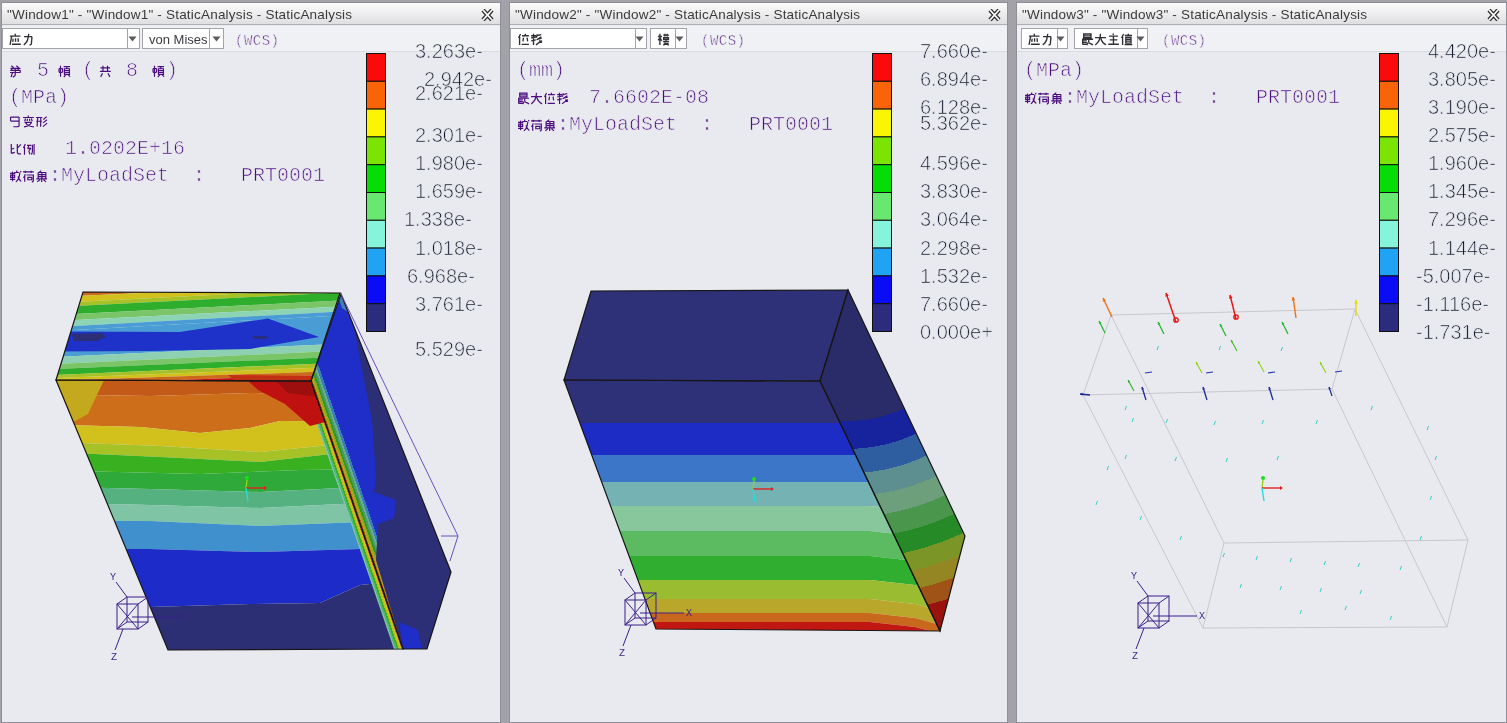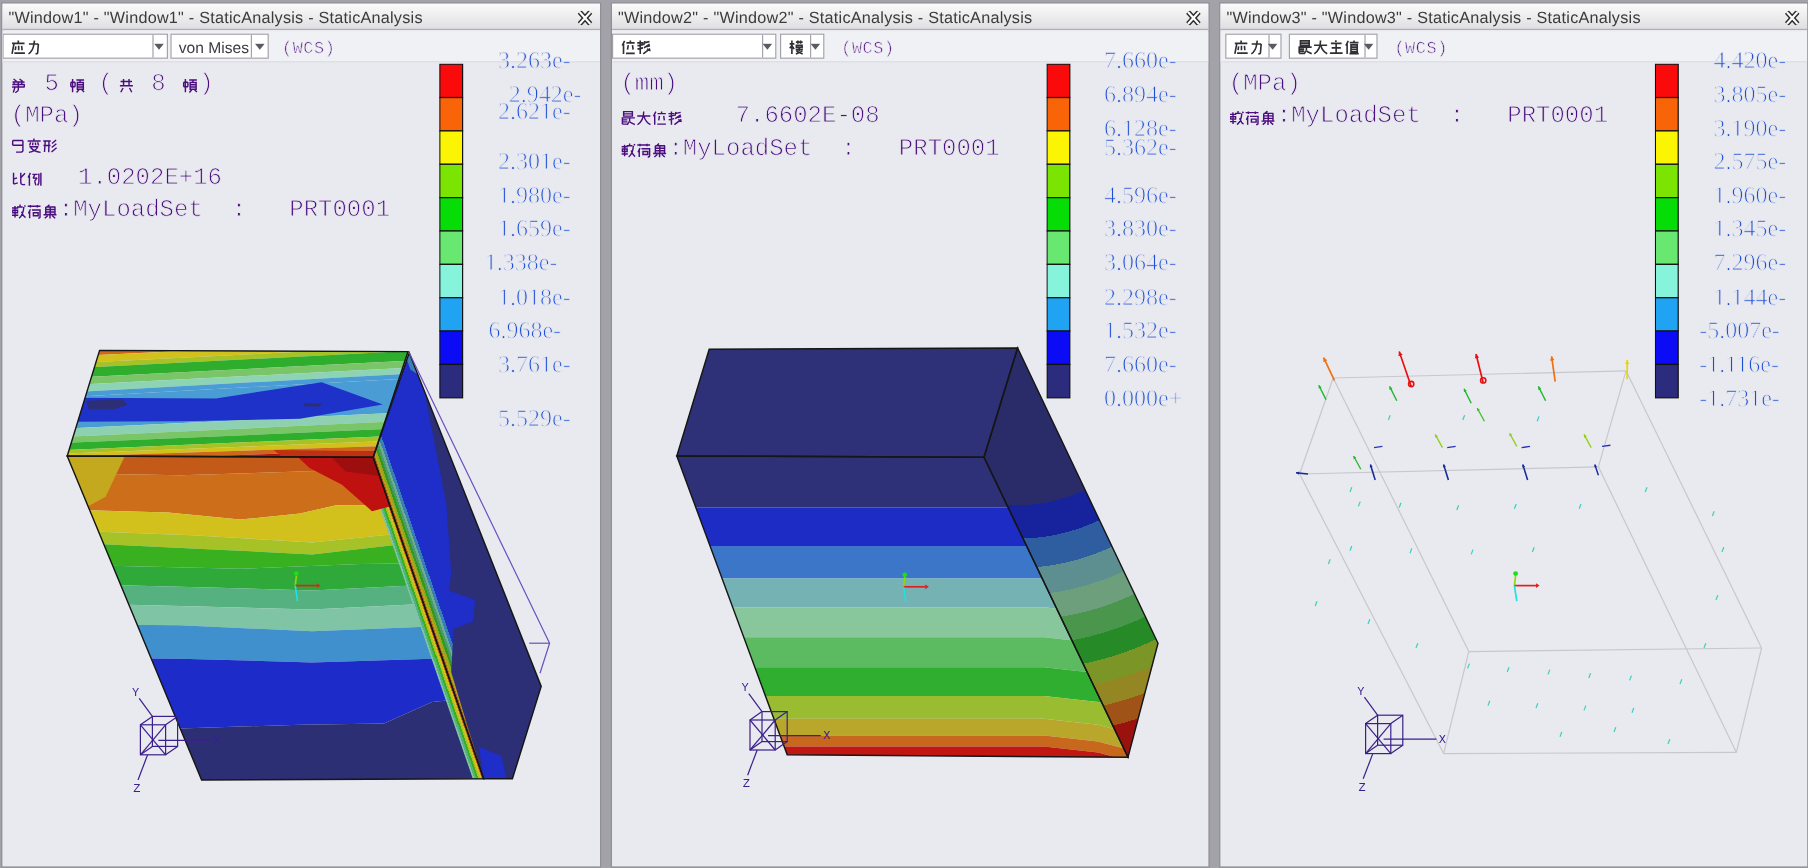--- a/index.html
+++ b/index.html
@@ -4,21 +4,21 @@
 html,body{width:1507px;height:723px;overflow:hidden;background:#a2a2a8;font-family:"Liberation Sans",sans-serif}
 .win{position:absolute;background:#e9eaef;box-shadow:0 0 0 1px #8f8f97;overflow:hidden}
 .tb{position:absolute;left:0;top:0;right:0;height:22px;background:linear-gradient(#fbfbfb,#ececee 55%,#dfdfe2);border-bottom:1px solid #aeaeb4}
 .tt{position:absolute;left:5px;top:4px;font-size:13.5px;letter-spacing:0.2px;color:#3b3b3b;white-space:nowrap}
 .cx{position:absolute;right:6px;top:6px}
 .tlb{position:absolute;left:0;top:23px;right:0;height:26px;background:#f0f1f4;border-bottom:1px solid #dadbe0}
 .cmb{position:absolute;background:#fff;border:1px solid #a3a3ab}
 .cmbt{position:absolute;left:6px;top:2px;height:16px;display:flex;align-items:center;font-size:13px;color:#3b3b41;white-space:nowrap}
 .cmbd{position:absolute;top:0;bottom:0;width:1px;background:#a3a3ab}
 .mo{font-family:"Liberation Mono",monospace;font-size:20px;color:#4b0d80;white-space:pre;line-height:18px;-webkit-text-stroke:0.7px #e9eaef}
-.ll{position:absolute;font-family:Liberation Serif, serif;font-size:20px;color:#1d4ed8;white-space:pre;line-height:20px;-webkit-text-stroke:0.7px #e9eaef}
+.ll{position:absolute;font-family:Liberation Sans, sans-serif;font-size:20px;color:#0f172a;white-space:pre;line-height:20px;-webkit-text-stroke:0.7px #e9eaef}
 .tr{position:absolute;display:flex;align-items:center;white-space:nowrap}
 .cj{flex:none}
 .mdl{position:absolute;left:0;top:0;pointer-events:none}
 .wcs{position:absolute;font-family:"Liberation Mono",monospace;font-size:14px;color:#4b0d80;letter-spacing:0.5px;-webkit-text-stroke:0.5px #f0f1f4}
 </style></head><body>
 <div class="win" style="left:2px;top:3px;width:498px;height:719px">
     <div class="tb">
       <span class="tt">"Window1" - "Window1" - StaticAnalysis - StaticAnalysis</span>
       <svg class="cx" width="13" height="12" viewBox="0 0 13 12">
         <path d="M2,1 L11,11 M11,1 L2,11" stroke="#2e2e2e" stroke-width="4.2"></path>
@@ -385,21 +385,21 @@
       </svg>
       <svg class="cj" width="13" height="13" viewBox="0 0 12.5 12.5">
         <path d="M1,4.5H11.5 M6.2,0.8C6.2,5.5 4.8,9 1.2,11.5 M6.4,4.8C7.2,7.6 9.2,10.2 11.6,11.4" stroke="#4b0d80" stroke-width="1.15" fill="none"></path>
       </svg>
       <svg class="cj" width="13" height="13" viewBox="0 0 12.5 12.5">
         <path d="M3.4,1L1.5,4.8 M2.5,3.6V11.5 M8,0.8V2.6 M4.8,2.6H11.4 M6.3,4.4L5.7,8 M9.7,4.4L10.2,8 M4.5,11H11.5" stroke="#4b0d80" stroke-width="1.15" fill="none"></path>
       </svg>
       <svg class="cj" width="13" height="13" viewBox="0 0 12.5 12.5">
         <path d="M1,2.6H5.8 M3.4,0.8V11.5 M1.2,4.8L5.6,4 M1.2,7.6L5.6,6.6 M7.2,2.4L10.8,1.6 M7,1.2L6.2,4.4 M10.9,3.6L6.4,6.6 M8.2,5.8L11.2,5 M11.3,7.2L5.8,11.4 M8.8,7.4L11.6,9" stroke="#4b0d80" stroke-width="1.15" fill="none"></path>
       </svg>
-      <span class="mo" style="margin-left:44px;">7.6602E-08</span>
+      <span class="mo" style="margin-left:20px;">7.6602E-08</span>
     </div>
     <div class="tr" style="left:7px;top:113px;height:18px">
       <svg class="cj" width="13" height="13" viewBox="0 0 12.5 12.5">
         <path d="M7.4,0.5V2.4 M5,2.4H9.6 M1,3.2H6 M3.4,1.6L3.2,3.2 M1.6,5H5.4V7H1.6Z M1,9H6 M3.4,3.2V10.8 M10.4,2.4C10.2,6 9.2,9.4 6.6,11.4 M8.6,6.2C9.6,8.8 10.8,10.4 11.8,11 M10.8,1.2L11.8,2" stroke="#4b0d80" stroke-width="1.15" fill="none"></path>
       </svg>
       <svg class="cj" width="13" height="13" viewBox="0 0 12.5 12.5">
         <path d="M3.2,0.8V2.8 M8.8,0.8V2.8 M1,1.8H11.3 M3.2,4.2L1.6,7.6 M2.6,5.8V11.4 M4.4,4.8H11.5 M5.6,7H9.4V9.4H5.6Z M10.9,4.8V10.4C10.9,11.2 10.2,11.4 9.4,11.3" stroke="#4b0d80" stroke-width="1.15" fill="none"></path>
       </svg>
       <svg class="cj" width="13" height="13" viewBox="0 0 12.5 12.5">
         <path d="M6,0.6L4,2.4 M3,2.4H10.8 M3,2.4V8.4 M6.6,2.4V8.4 M10.4,2.4V8.4 M2.8,4.4H10.6 M2.8,6.4H10.6 M2.8,8.4H10.8 M1.2,8.6H11.6 M6.4,8.6V11.6 M4.6,9.4L2.2,11.4 M8.2,9.4L10.6,11.4" stroke="#4b0d80" stroke-width="1.15" fill="none"></path>

